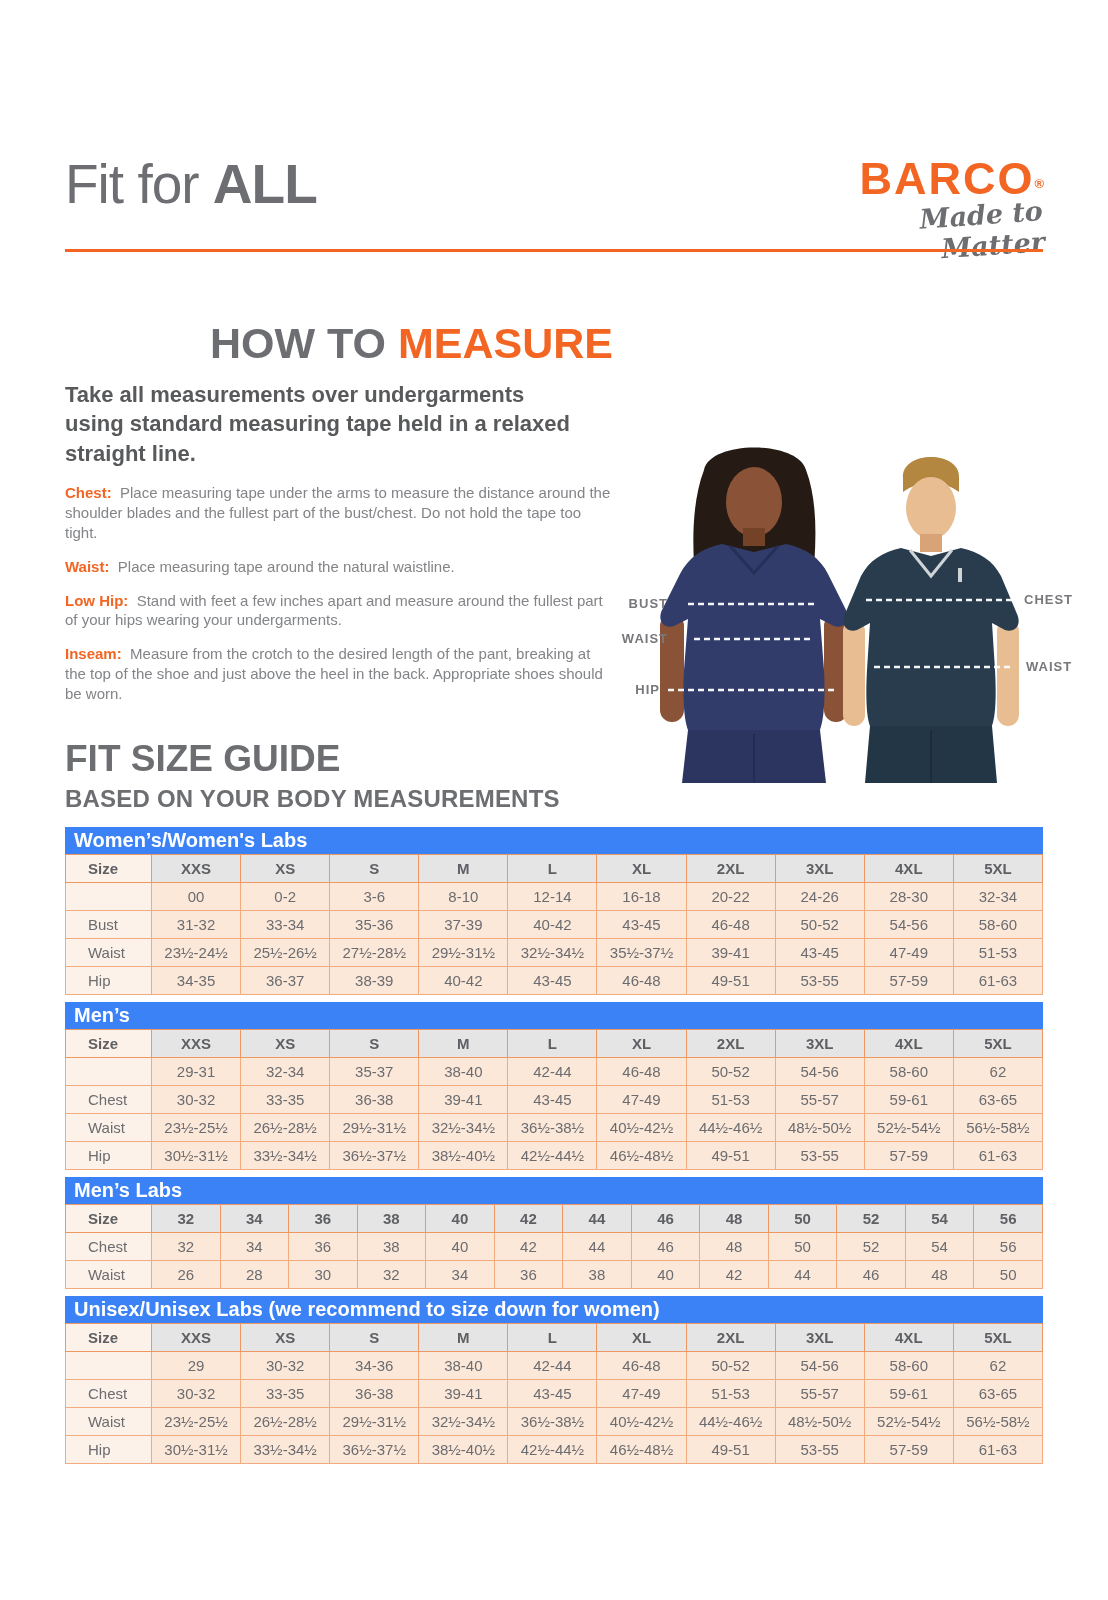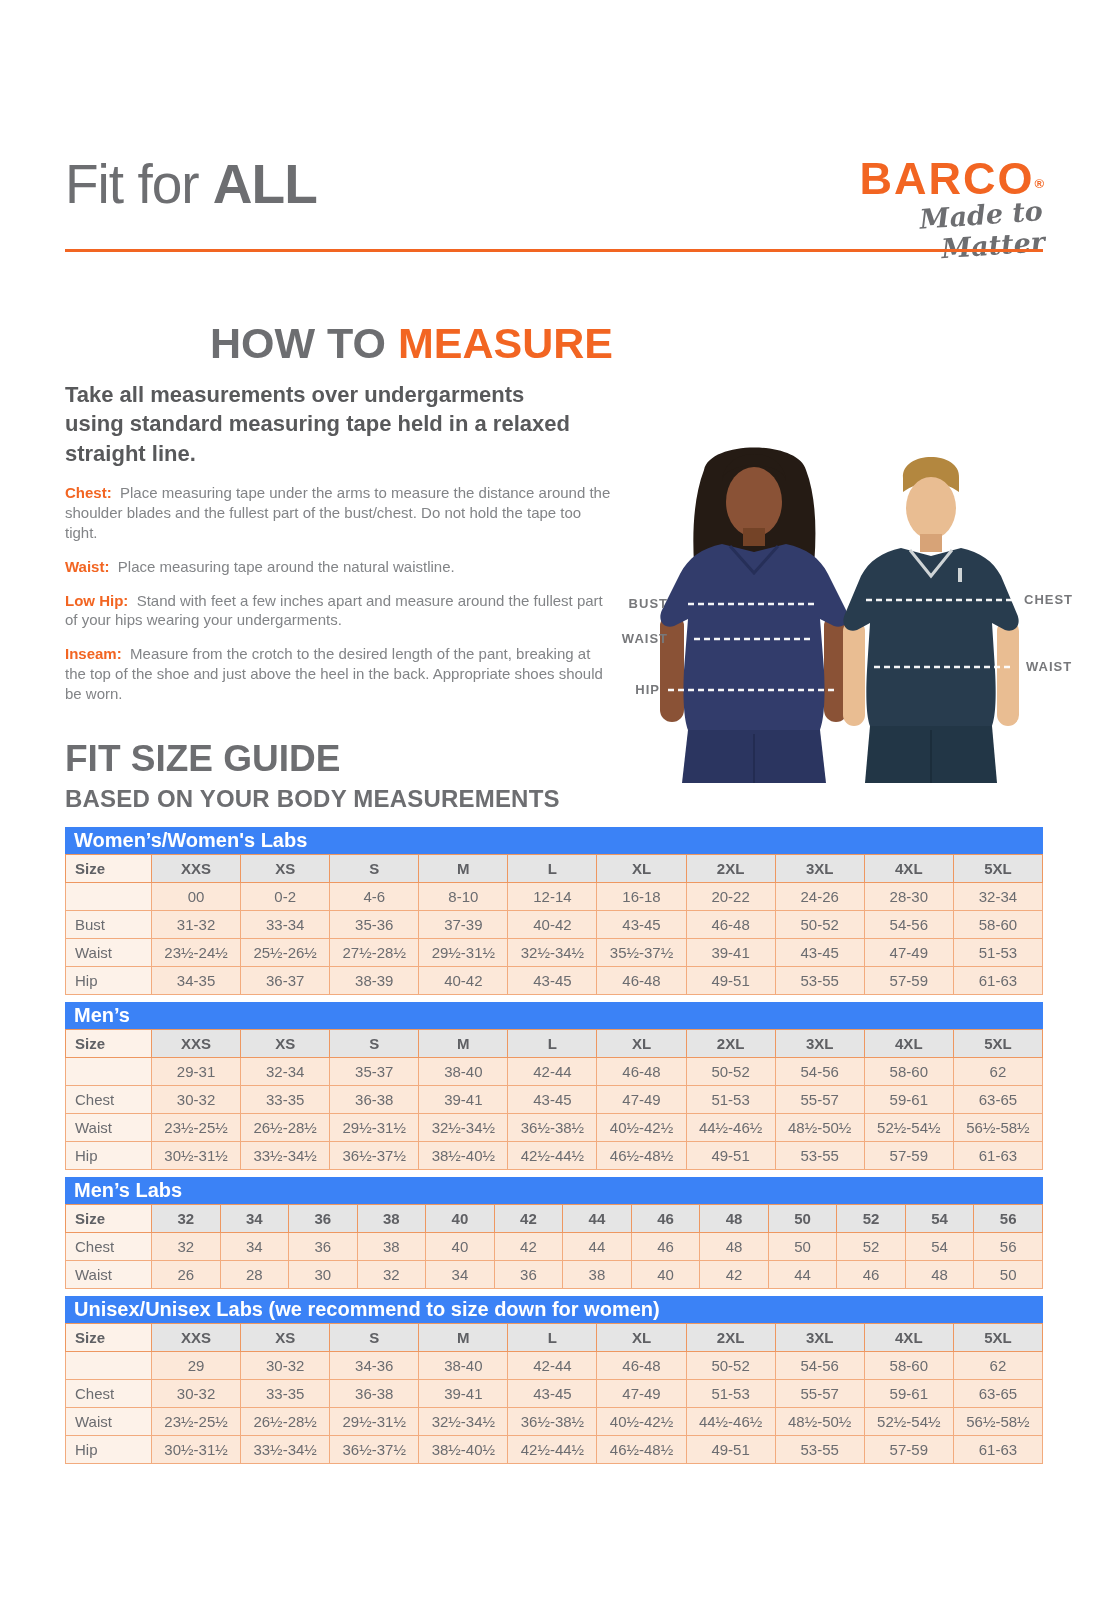--- a/index.html
+++ b/index.html
@@ -41,21 +41,21 @@
   .fitsize h2{margin:0;font-size:37px;line-height:1.1;font-weight:800;color:#6d6e71;letter-spacing:0;}
   .fitsize h3{margin:5px 0 0 0;font-size:24px;font-weight:700;color:#6d6e71;letter-spacing:0.2px;}
   .tables-wrap{margin-top:14px;}
   .tbl + .tbl{margin-top:7px;}
   .tbl-banner{background:#3b82f6;color:#ffffff;font-weight:700;font-size:20px;
     height:27px;line-height:27px;padding:0 0 0 9px;}
   .tbl table{border-collapse:collapse;table-layout:fixed;width:100%;border:1px solid #EE8A50;}
   .tbl th,.tbl td{height:27px;border:1px solid #F2AB7E;font-size:15px;color:#6b6c70;
     text-align:center;padding:0 1px;font-weight:400;overflow:hidden;white-space:nowrap;}
   .tbl thead th{background:#e5e5e5;font-weight:700;color:#5f6064;border-color:#EE9760;}
-  .tbl th.lblcell,.tbl td.lblcell{background:#FDF2E9;text-align:left;padding-left:9px;}
+  .tbl th.lblcell,.tbl td.lblcell{background:#FDF2E9;text-align:left;padding-left:22px;}
   .tbl tbody td{background:#FCE8D9;}
 </style>
 </head>
 <body>
 
 <div>
 
   <div class="title"><span class="light">Fit for </span><span class="heavy">ALL</span></div>
 
   <div class="logo">
@@ -153,21 +153,21 @@
                 <th>3XL</th>
                 <th>4XL</th>
                 <th>5XL</th>
               </tr>
             </thead>
             <tbody>
               <tr>
                 <td class="lblcell"></td>
                 <td>00</td>
                 <td>0-2</td>
-                <td>4-6</td>
+                <td>3-6</td>
                 <td>8-10</td>
                 <td>12-14</td>
                 <td>16-18</td>
                 <td>20-22</td>
                 <td>24-26</td>
                 <td>28-30</td>
                 <td>32-34</td>
               </tr>
               <tr>
                 <td class="lblcell">Bust</td>

